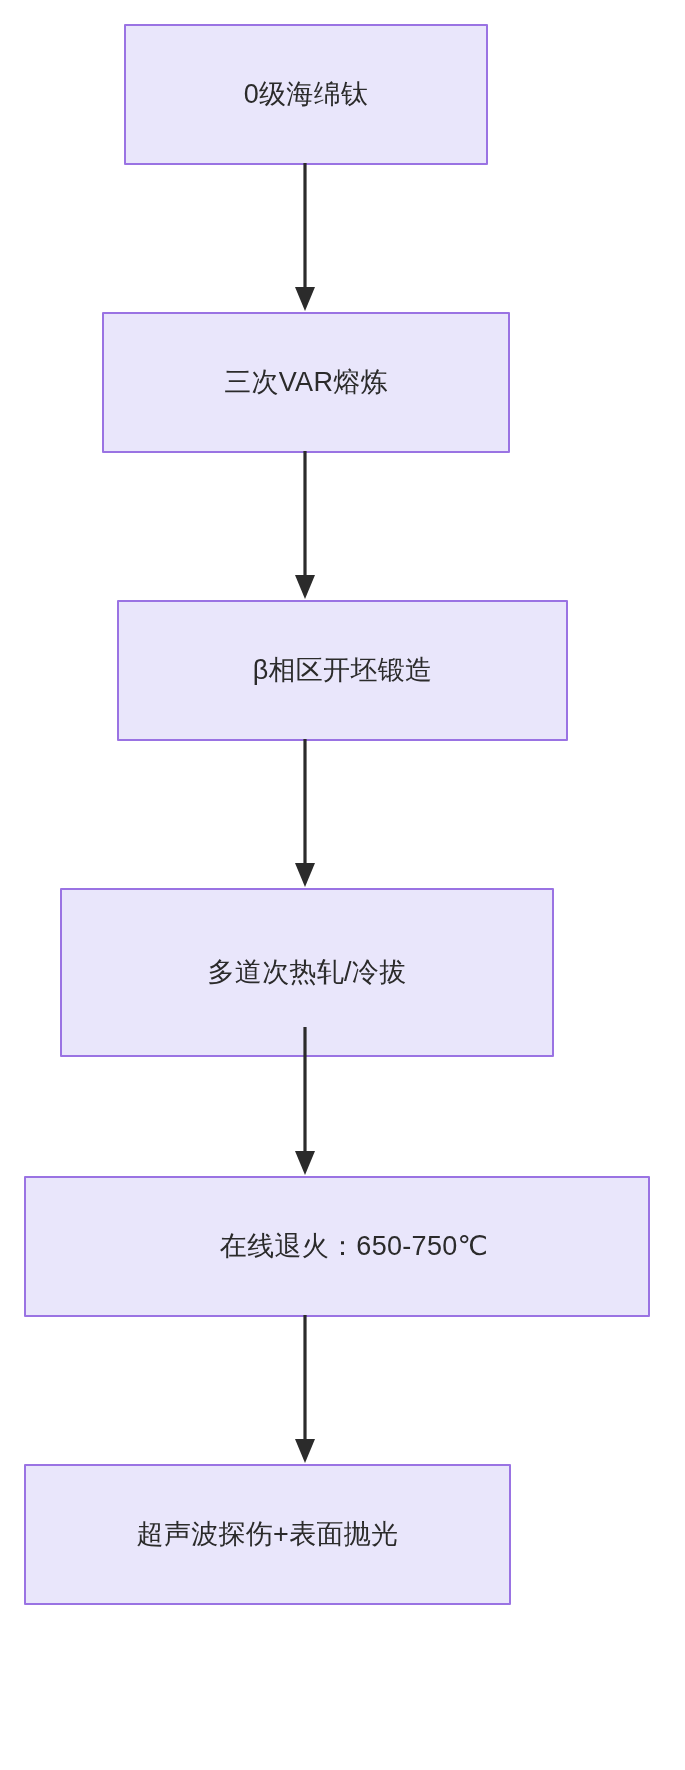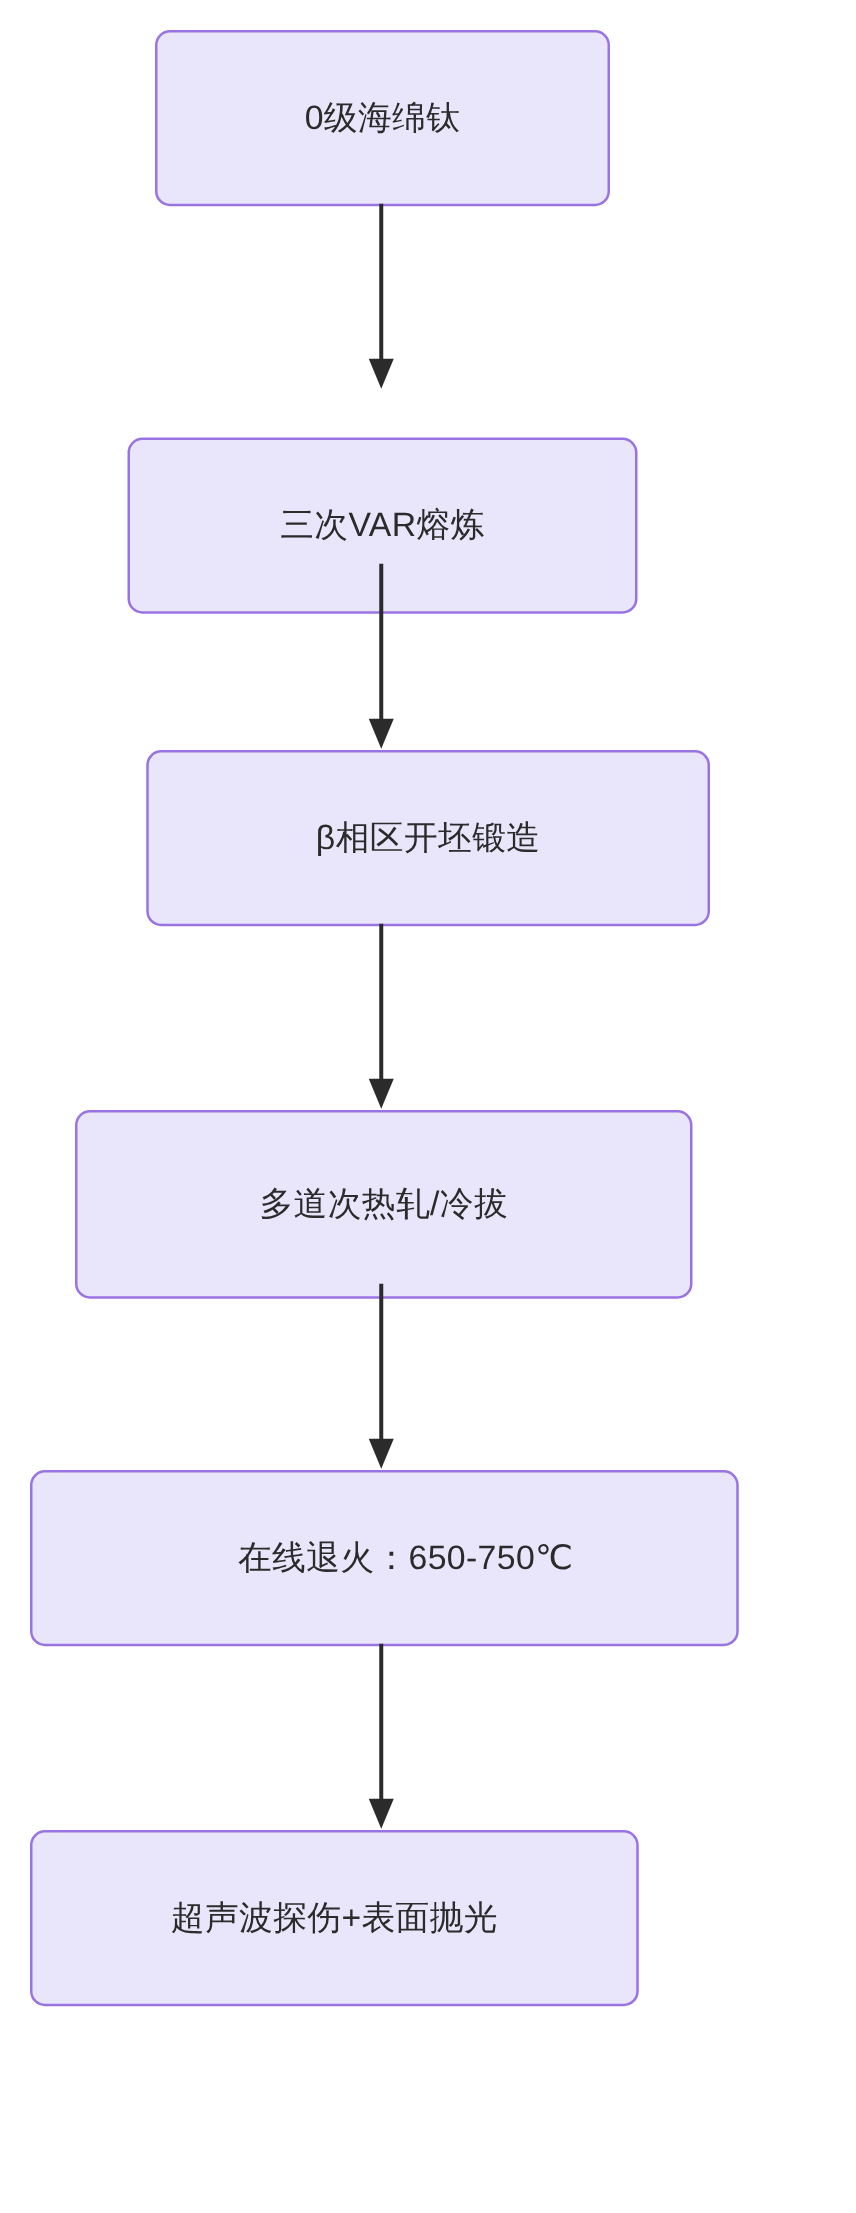--- a/index.html
+++ b/index.html
@@ -18,21 +18,21 @@
     overflow: hidden;
   }
   .flow-node {
     position: absolute;
     box-sizing: border-box;
     display: flex;
     align-items: center;
     justify-content: center;
     background: #e9e6fb;
     border: 2px solid #9a73e3;
-    border-radius: 12px;
+    border-radius: 1px;
   }
   .flow-node-label {
     font-size: 27px;
     line-height: 1.25;
     color: #2b2b2b;
     letter-spacing: 0.3px;
     white-space: nowrap;
     text-align: center;
     font-weight: 400;
   }
@@ -55,48 +55,48 @@
 
   <div class="flow-node" style="left:124px; top:24px; width:364px; height:141px;">
     <span class="flow-node-label">0级海绵钛</span>
   </div>
 
   <svg class="flow-edge" style="left:290px; top:163px; width:30px; height:150px;" viewBox="0 0 30 150">
     <line x1="15" y1="0" x2="15" y2="132"></line>
     <polygon points="15,148 5,124 25,124"></polygon>
   </svg>
 
-  <div class="flow-node" style="left:102px; top:312px; width:408px; height:141px;margin-top:38px;">
+  <div class="flow-node" style="left:102px; top:312px; width:408px; height:141px;">
     <span class="flow-node-label">三次VAR熔炼</span>
   </div>
 
   <svg class="flow-edge" style="left:290px; top:451px; width:30px; height:150px;" viewBox="0 0 30 150">
     <line x1="15" y1="0" x2="15" y2="132"></line>
     <polygon points="15,148 5,124 25,124"></polygon>
   </svg>
 
   <div class="flow-node" style="left:81px; top:600px; width:451px; height:141px;margin-left:36px;">
     <span class="flow-node-label">β相区开坯锻造</span>
   </div>
 
   <svg class="flow-edge" style="left:290px; top:739px; width:30px; height:150px;" viewBox="0 0 30 150">
     <line x1="15" y1="0" x2="15" y2="132"></line>
     <polygon points="15,148 5,124 25,124"></polygon>
   </svg>
 
-  <div class="flow-node" style="left:60px; top:888px; width:494px; height:151px;">
+  <div class="flow-node" style="left:60px; top:888px; width:494px; height:169px;">
     <span class="flow-node-label">多道次热轧/冷拔</span>
   </div>
 
   <svg class="flow-edge" style="left:290px; top:1027px; width:30px; height:150px;" viewBox="0 0 30 150">
     <line x1="15" y1="0" x2="15" y2="132"></line>
     <polygon points="15,148 5,124 25,124"></polygon>
   </svg>
 
-  <div class="flow-node" style="left:24px; top:1176px; width:567px; height:141px;padding-left:34px;">
+  <div class="flow-node" style="left:24px; top:1176px; width:626px; height:141px;padding-left:34px;">
     <span class="flow-node-label">在线退火：650-750℃</span>
   </div>
 
   <svg class="flow-edge" style="left:290px; top:1315px; width:30px; height:150px;" viewBox="0 0 30 150">
     <line x1="15" y1="0" x2="15" y2="132"></line>
     <polygon points="15,148 5,124 25,124"></polygon>
   </svg>
 
   <div class="flow-node" style="left:24px; top:1464px; width:487px; height:141px;">
     <span class="flow-node-label">超声波探伤+表面抛光</span>

